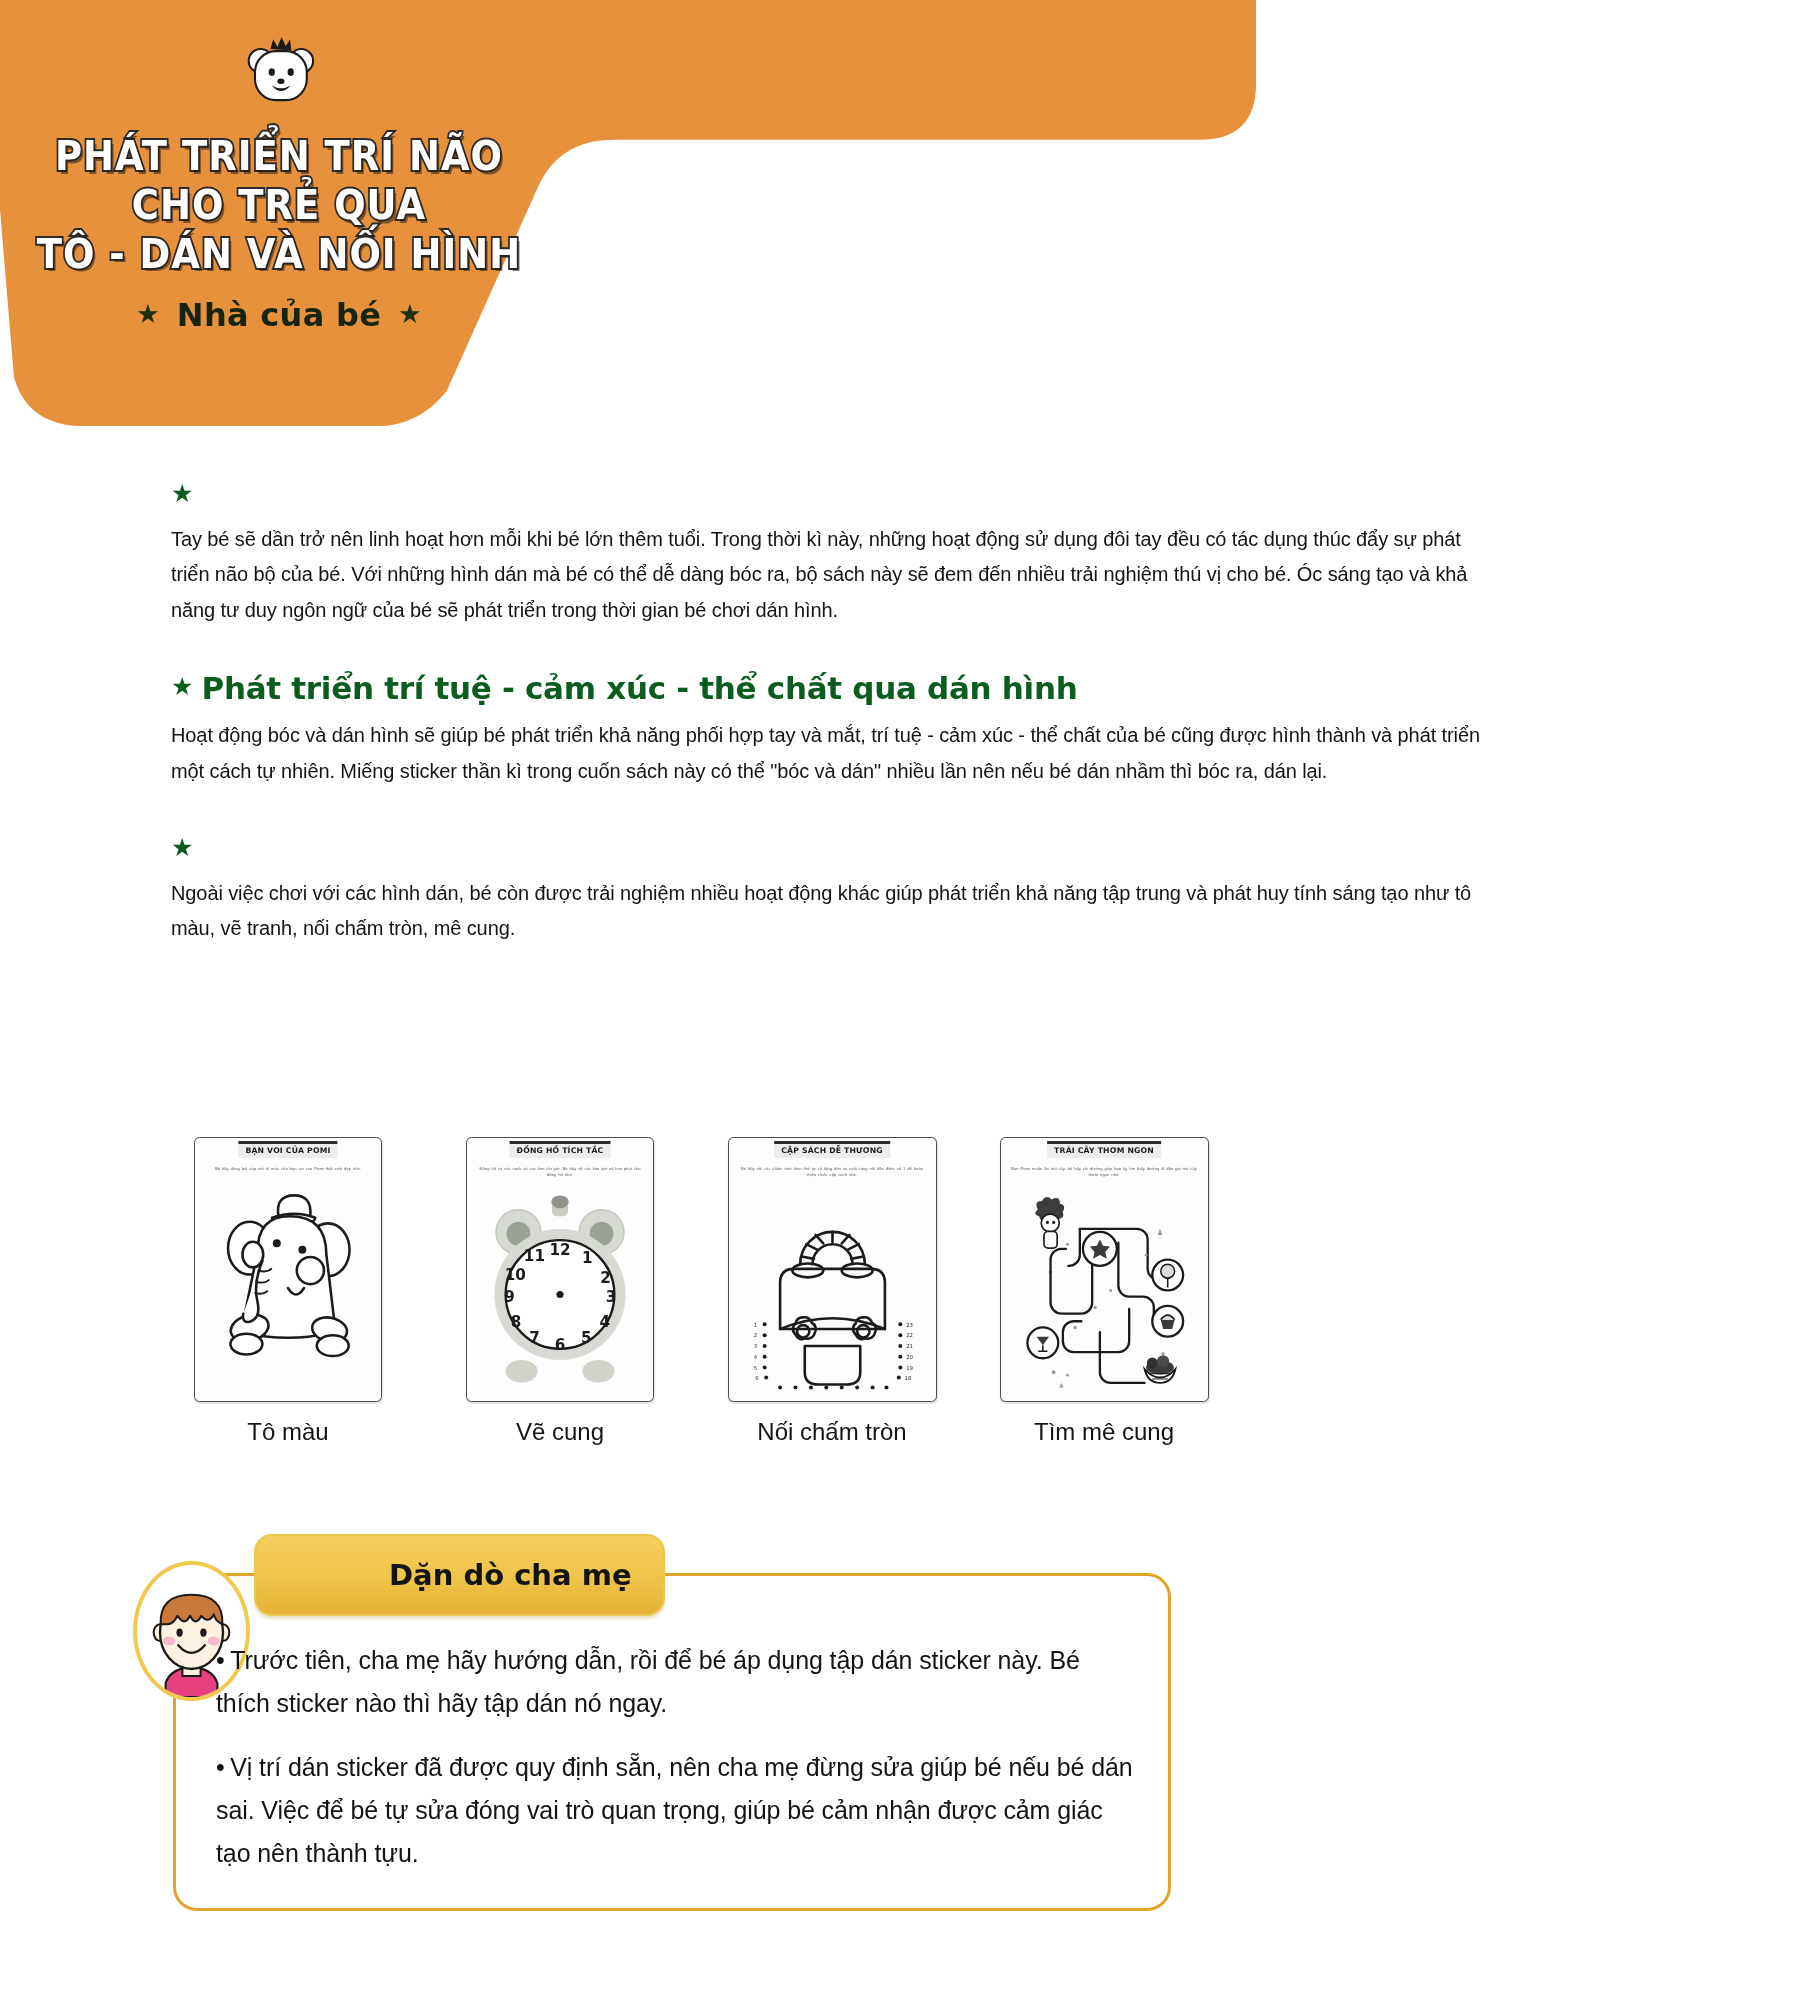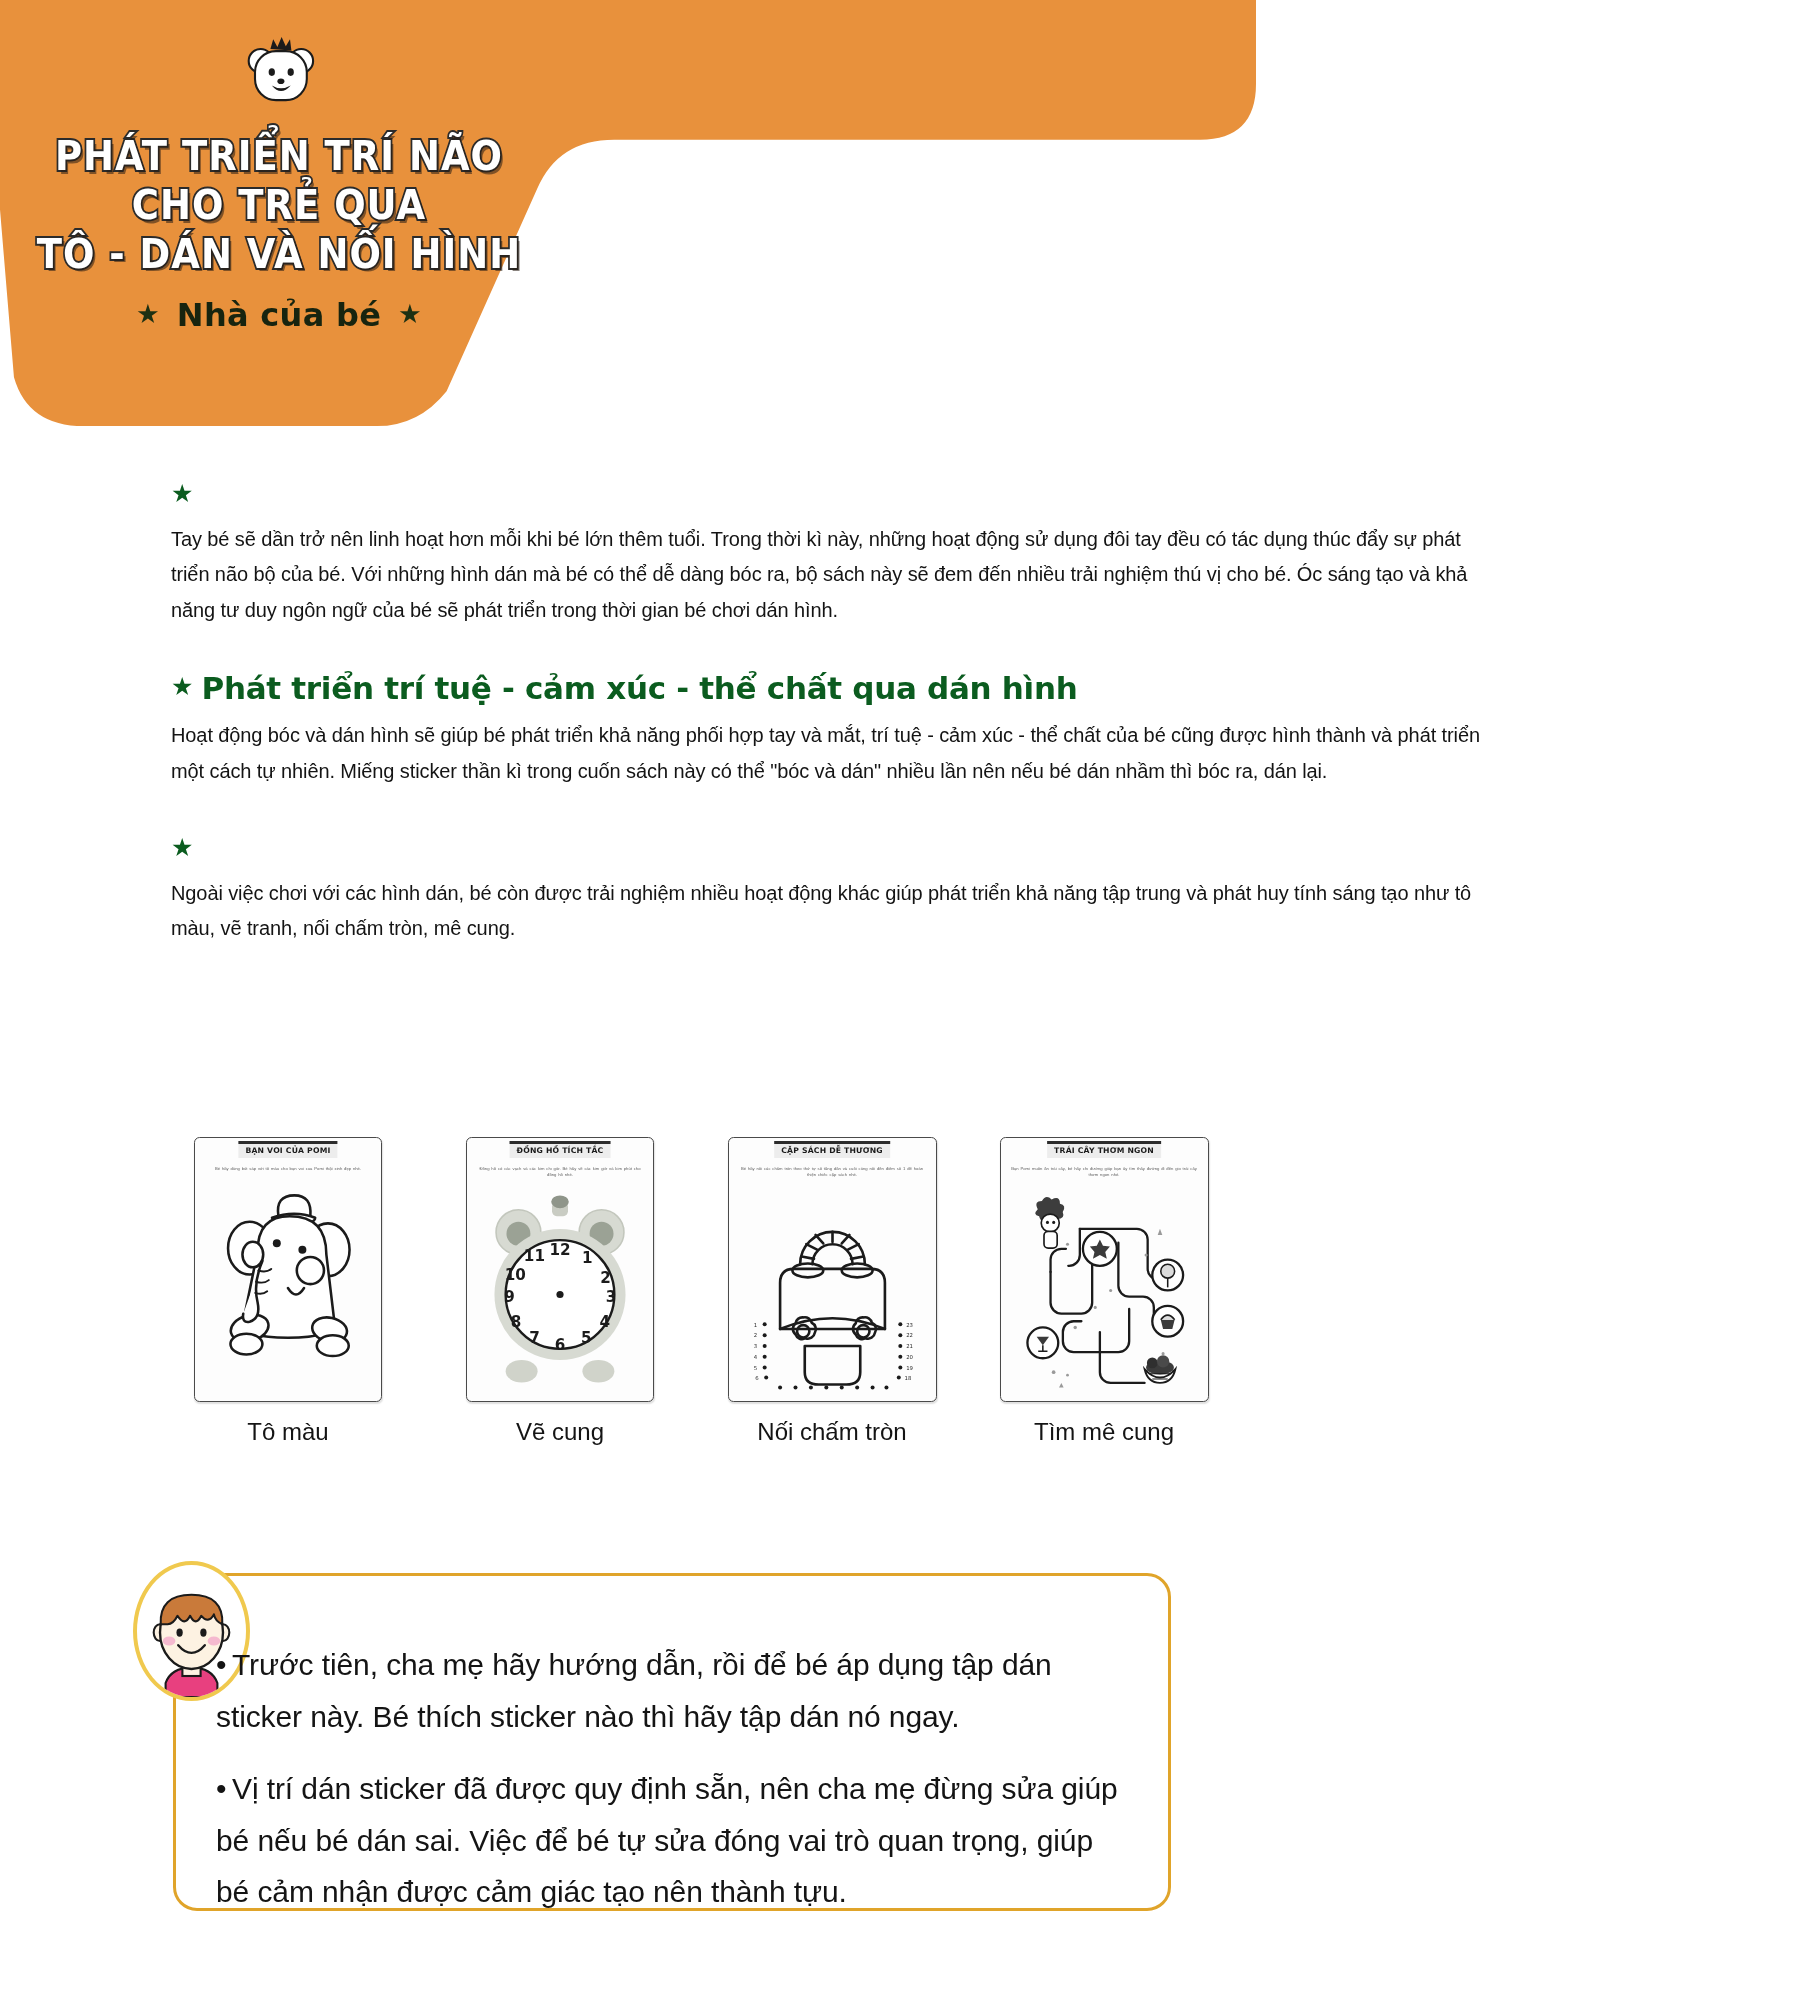--- a/index.html
+++ b/index.html
@@ -197,21 +197,21 @@
     display:flex; align-items:flex-end; justify-content:center;
   }
   .parent-avatar svg{ width:105px; height:126px; display:block; }
 
   .parent-list{
     position:absolute;
     left:40px; right:35px; top:63px;
   }
   .parent-item{
     font-family:"Liberation Sans", sans-serif;
-    font-size:30px;
+    font-size:25px;
     line-height:1.72;
     color:#141414;
     margin-bottom:21px;
     letter-spacing:-0.1px;
   }
   .parent-item .bul{ margin-right:5.6px; }
 </style>
 </head>
 <body>
 
@@ -504,20 +504,23 @@
         </svg>
       </div>
     </div>
     <div class="thumb-caption">Tìm mê cung</div>
   </div>
 
 </div>
 
 <div class="parent-box">
 
+  <div class="parent-tab">
+    <span>Dặn dò cha mẹ</span>
+  </div>
 
   <div class="parent-avatar">
     <svg viewBox="0 0 150 180" aria-hidden="true">
 
       <path d="M38 160 q8 -22 37 -22 q29 0 37 22 v20 h-74z" fill="#e8407f" stroke="#1b1b1b" stroke-width="3"></path>
 
       <rect x="62" y="128" width="26" height="22" fill="#fdf2e2" stroke="#1b1b1b" stroke-width="3"></rect>
 
       <ellipse cx="30" cy="88" rx="9" ry="12" fill="#fdf2e2" stroke="#1b1b1b" stroke-width="3"></ellipse>
       <ellipse cx="120" cy="88" rx="9" ry="12" fill="#fdf2e2" stroke="#1b1b1b" stroke-width="3"></ellipse>

